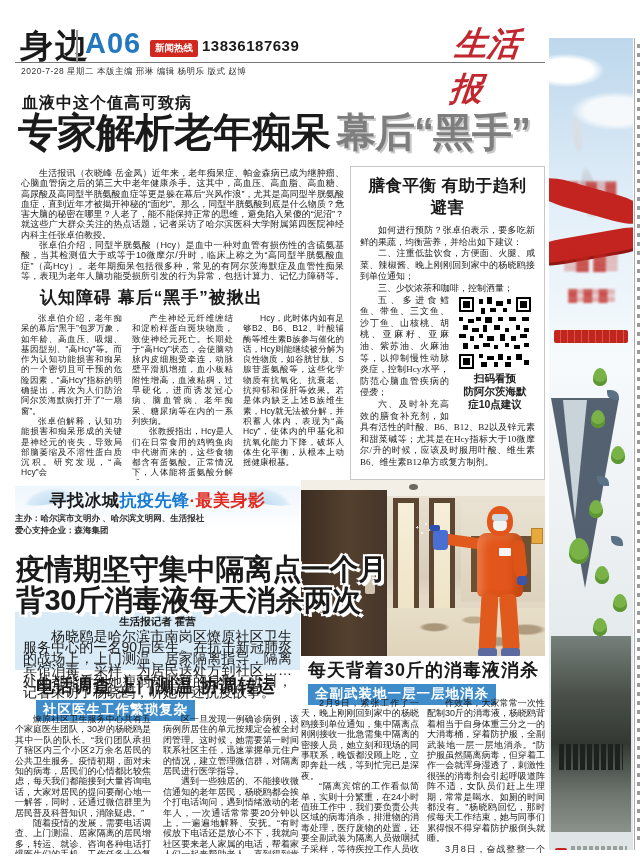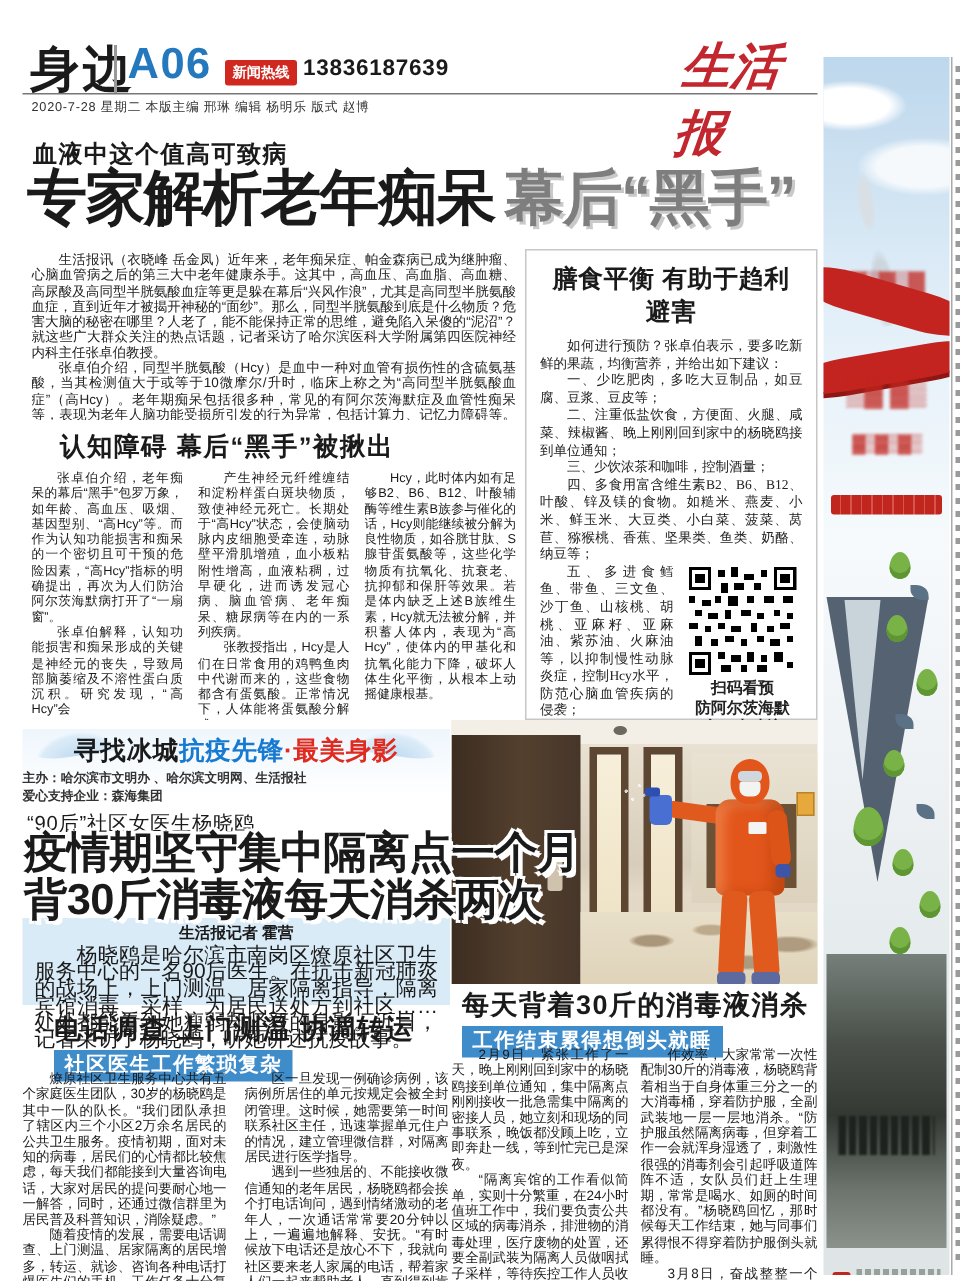--- a/index.html
+++ b/index.html
@@ -203,24 +203,22 @@
         <p>Hcy，此时体内如有足够B2、B6、B12、叶酸辅酶等维生素B族参与催化的话，Hcy则能继续被分解为良性物质，如谷胱甘肽、S腺苷蛋氨酸等，这些化学物质有抗氧化、抗衰老、抗抑郁和保肝等效果。若是体内缺乏上述B族维生素，Hcy就无法被分解，并积蓄人体内，表现为“高Hcy”，使体内的甲基化和抗氧化能力下降，破坏人体生化平衡，从根本上动摇健康根基。</p>
       </div>
   </div>
 
   <div class="abs diet-box">
     <p class="diet-title">膳食平衡 有助于趋利避害</p>
     <div class="diet-text flow">
       <p>如何进行预防？张卓伯表示，要多吃新鲜的果蔬，均衡营养，并给出如下建议：</p>
     </div>
     <div class="diet-text flow">
-        <p>一、少吃肥肉，多吃大豆制品，如豆腐、豆浆、豆皮等；</p>
         <p>二、注重低盐饮食，方便面、火腿、咸菜、辣椒酱、晚上刚刚回到家中的杨晓鸥接到单位通知；</p>
         <p>三、少饮浓茶和咖啡，控制酒量；</p>
-        <p>四、多食用富含维生素B2、B6、B12、叶酸、锌及镁的食物。如糙米、燕麦、小米、鲜玉米、大豆类、小白菜、菠菜、莴苣、猕猴桃、香蕉、坚果类、鱼类、奶酪、纳豆等；</p>
       </div>
     <div class="diet-text">
       <div class="qr-wrap">
         <svg class="qr-svg" viewBox="0 0 33 33" shape-rendering="crispEdges">
           <rect width="33" height="33" fill="#fff"></rect>
           <g fill="#000">
             <rect x="0" y="0" width="7" height="7"></rect>
               <rect x="26" y="0" width="7" height="7"></rect>
               <rect x="0" y="26" width="7" height="7"></rect>
             <rect x="1" y="1" width="5" height="5" fill="#fff"></rect>
@@ -325,21 +323,20 @@
       <div class="m-badge"></div>
       <div class="m-arm-l"></div>
       <div class="m-glove-l"></div>
       <div class="m-leg l1"></div>
       <div class="m-leg l2"></div>
       <div class="m-boot b1"></div>
       <div class="m-boot b2"></div>
     </div>
   </div>
 
-  <div class="abs kicker2">“90后”社区女医生杨晓鸥</div>
   <div class="abs headline2">
     <div>疫情期坚守集中隔离点一个月</div>
     <div>背30斤消毒液每天消杀两次</div>
   </div>
 
   <div class="abs intro-panel">
     <p class="byline">生活报记者 霍营</p>
     <div class="intro-text flow">
       <p>杨晓鸥是哈尔滨市南岗区燎原社区卫生服务中心的一名90后医生。在抗击新冠肺炎的战场上，上门测温、居家隔离指导，隔离宾馆消毒、采样、为居民送处方到社区……处处都能看到她瘦弱却坚毅的身影。近日，记者采访了杨晓鸥，听她讲述抗疫故事。</p>
     </div>
@@ -355,21 +352,21 @@
         <p>随着疫情的发展，需要电话调查、上门测温、居家隔离的居民增多，转运、就诊、咨询各种电话打爆医生们的手机，工作任务十分复杂繁琐。杨晓鸥告诉记者，疫情期间，一个社</p>
       </div>
     <div class="col flow">
         <p>区一旦发现一例确诊病例，该病例所居住的单元按规定会被全封闭管理。这时候，她需要第一时间联系社区主任，迅速掌握单元住户的情况，建立管理微信群，对隔离居民进行医学指导。</p>
         <p>遇到一些独居的、不能接收微信通知的老年居民，杨晓鸥都会挨个打电话询问，遇到情绪激动的老年人，一次通话常常要20分钟以上，一遍遍地解释、安抚。“有时候放下电话还是放心不下，我就向社区要来老人家属的电话，帮着家人们一起来帮助老人，直到得到肯定的答复后才放心。”</p>
       </div>
   </div>
 
   <div class="abs sub2">
     <div class="subhead-black">每天背着30斤的消毒液消杀</div>
-    <div class="subhead-bar">工作结束累得想倒头就睡</div>
+    <div class="subhead-bar">全副武装地一层一层地消杀</div>
   </div>
   <div class="abs cols2 cols-right">
     <div class="col flow">
         <p>2月9日，紧张工作了一天，晚上刚刚回到家中的杨晓鸥接到单位通知，集中隔离点刚刚接收一批急需集中隔离的密接人员，她立刻和现场的同事联系，晚饭都没顾上吃，立即奔赴一线，等到忙完已是深夜。</p>
         <p>“隔离宾馆的工作看似简单，实则十分繁重，在24小时值班工作中，我们要负责公共区域的病毒消杀，排泄物的消毒处理，医疗废物的处置，还要全副武装为隔离人员做咽拭子采样，等待疾控工作人员收取送检。”杨晓鸥说，最初时候设备不足，消杀一层走廊要反复上下楼五六次配制消毒液，每一遍下来都要近2个小时，常常错过吃饭时间，而这样的消杀一天至少要两次。</p>
       </div>
     <div class="col flow">
         <p>作效率，大家常常一次性配制30斤的消毒液，杨晓鸥背着相当于自身体重三分之一的大消毒桶，穿着防护服，全副武装地一层一层地消杀。“防护服虽然隔离病毒，但穿着工作一会就浑身湿透了，刺激性很强的消毒剂会引起呼吸道阵阵不适，女队员们赶上生理期，常常是喝水、如厕的时间都没有。”杨晓鸥回忆，那时候每天工作结束，她与同事们累得恨不得穿着防护服倒头就睡。</p>
         <p>3月8日，奋战整整一个月，杨晓鸥和团队从集中隔离点撤出后，又接到新的任务，负责3个社区的她，一周内要多次为需要开具慢病用药的居民送处方到社区，与居民建档签约，慢性病居民管理，老年人管理，提供中医适宜技术服务……她瘦弱单薄的身影又在各个社区之间来回奔波。</p>
       </div>

